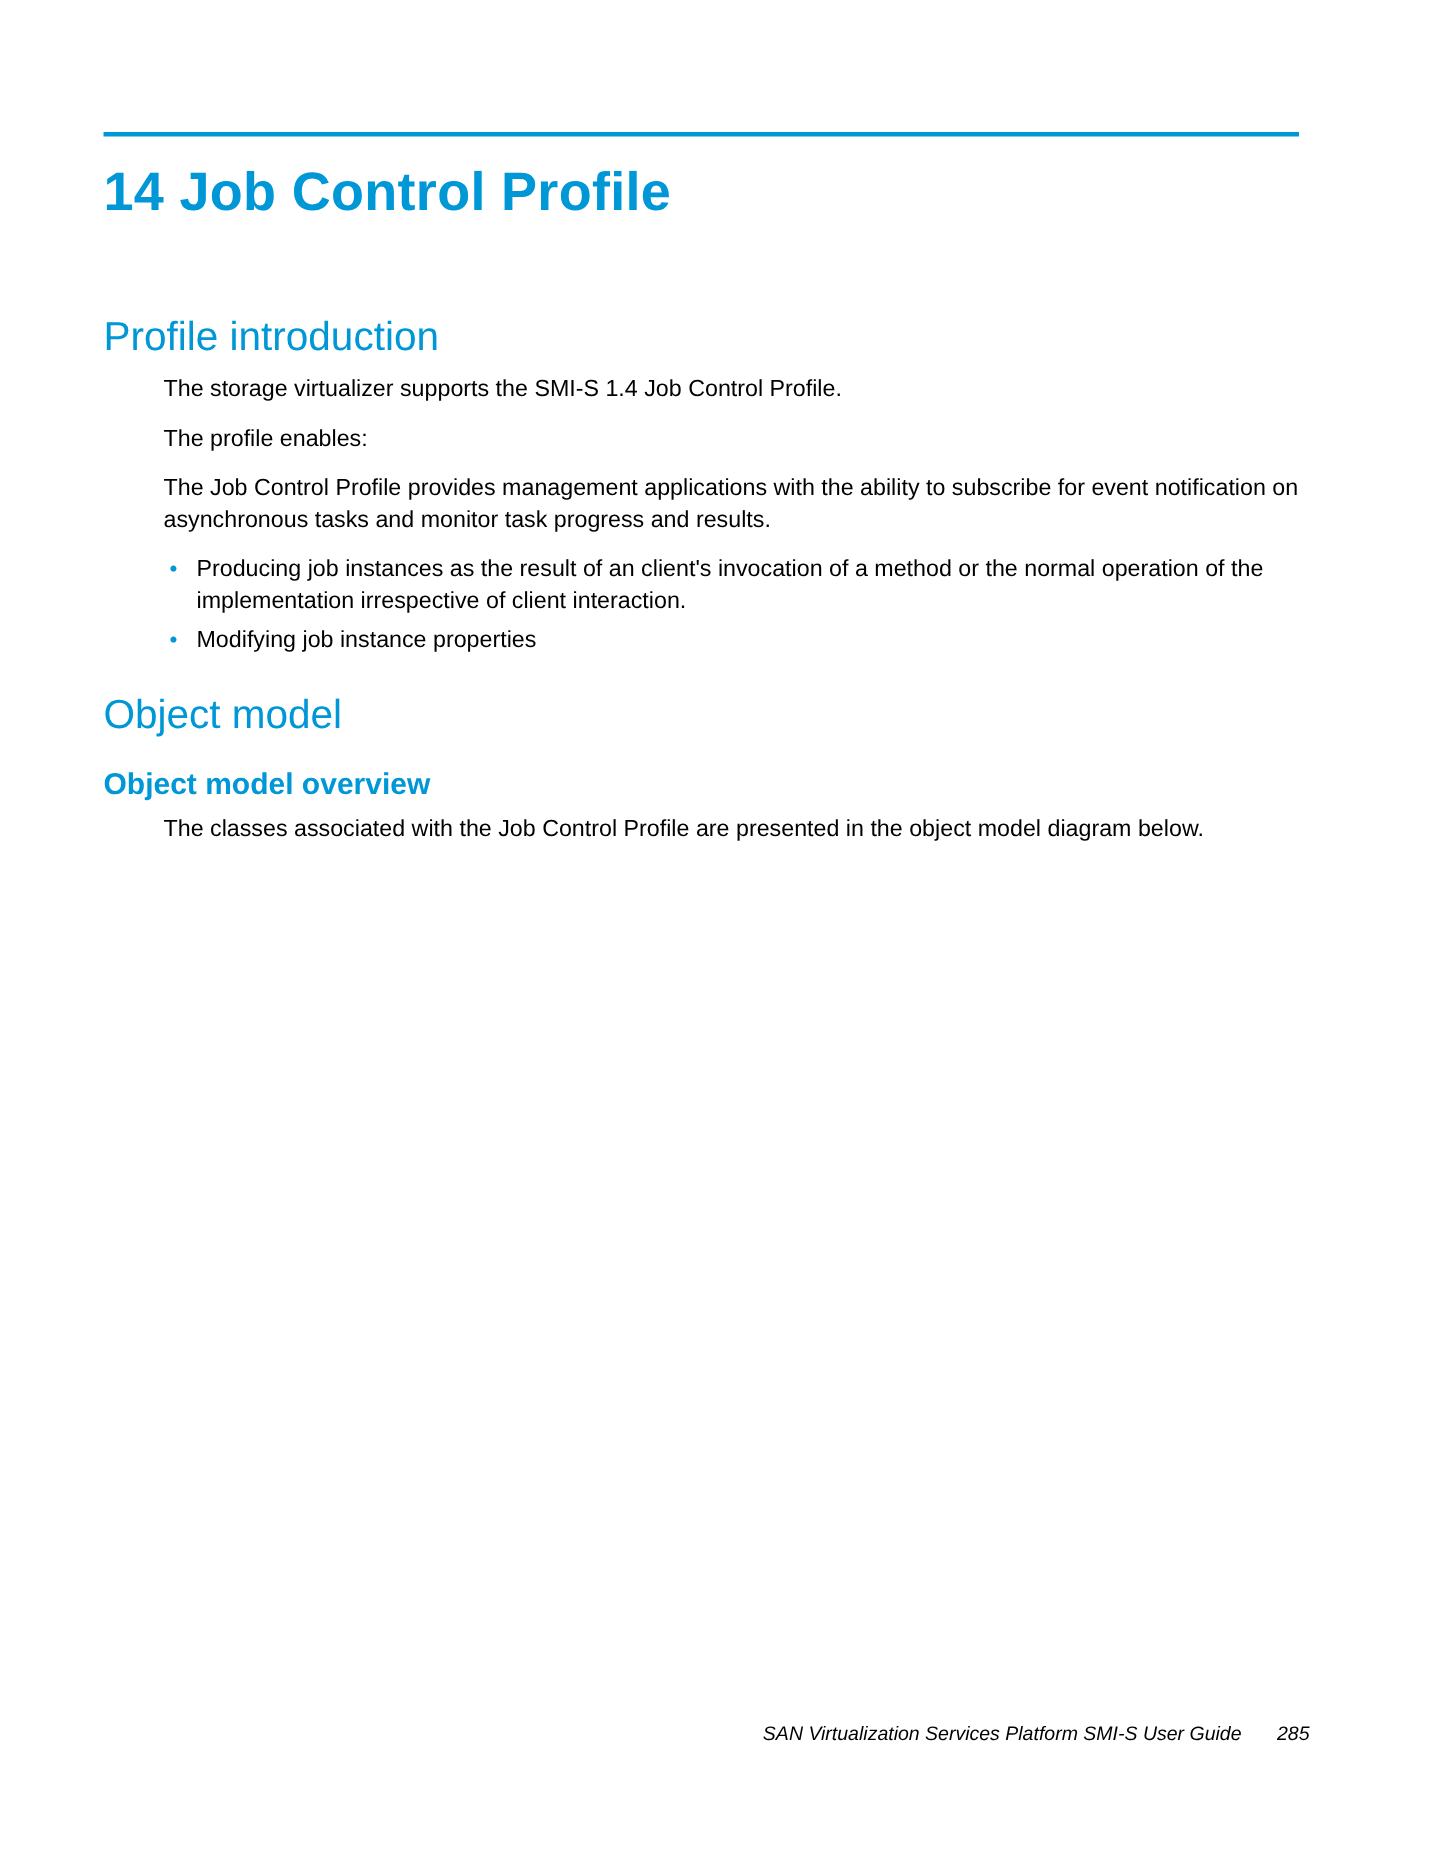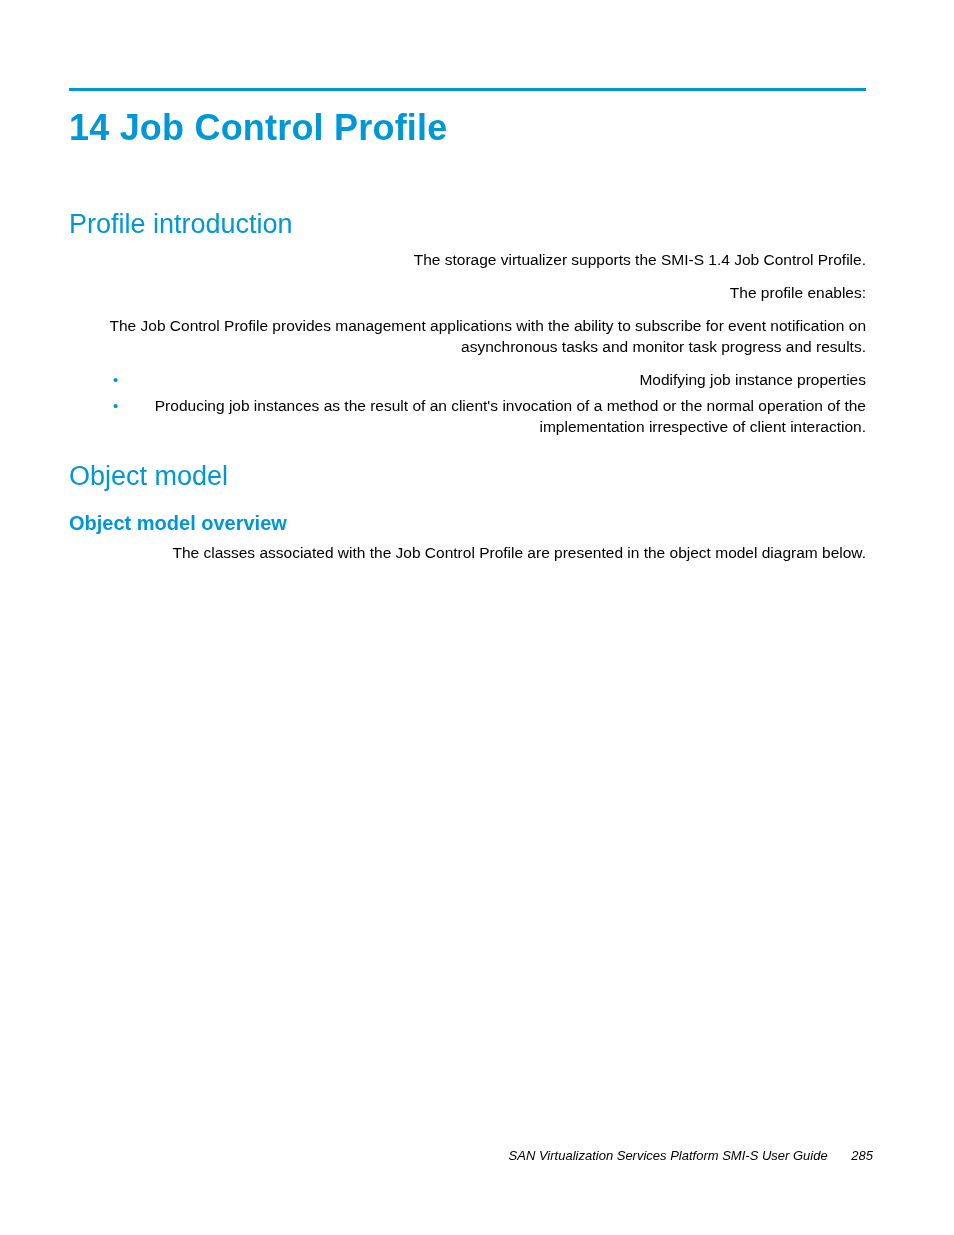--- a/index.html
+++ b/index.html
@@ -38,21 +38,20 @@
     font-size: 20px;
     font-weight: 700;
     color: #0097d6;
     margin: 20px 0 8px 0;
   }
   p.body, ul.bullets {
     font-size: 15.5px;
     line-height: 1.35;
     margin: 8px 0 12px 40px;
     color: #000;
-    text-align: right;
   }
   ul.bullets {
     list-style: none;
     padding-left: 0;
   }
   ul.bullets li {
     position: relative;
     padding-left: 22px;
     margin-bottom: 5px;
   }
@@ -83,22 +82,22 @@
   <div class="top-rule"></div>
 
   <h1 class="chapter-title">14 Job Control Profile</h1>
 
   <h2 class="section-heading">Profile introduction</h2>
   <p class="body">The storage virtualizer supports the SMI-S 1.4 Job Control Profile.</p>
 
   <p class="body">The profile enables:</p>
   <p class="body">The Job Control Profile provides management applications with the ability to subscribe for event notification on asynchronous tasks and monitor task progress and results.</p>
   <ul class="bullets">
+    <li>Producing job instances as the result of an client's invocation of a method or the normal operation of the implementation irrespective of client interaction.</li>
     <li>Modifying job instance properties</li>
-    <li>Producing job instances as the result of an client's invocation of a method or the normal operation of the implementation irrespective of client interaction.</li>
   </ul>
 
   <h2 class="section-heading">Object model</h2>
   <h3 class="subsection-heading">Object model overview</h3>
   <p class="body">The classes associated with the Job Control Profile are presented in the object model diagram below.</p>
 </div>
 
 <div class="footer">
   <span>SAN Virtualization Services Platform SMI-S User Guide</span>
   <span class="pnum">285</span>

